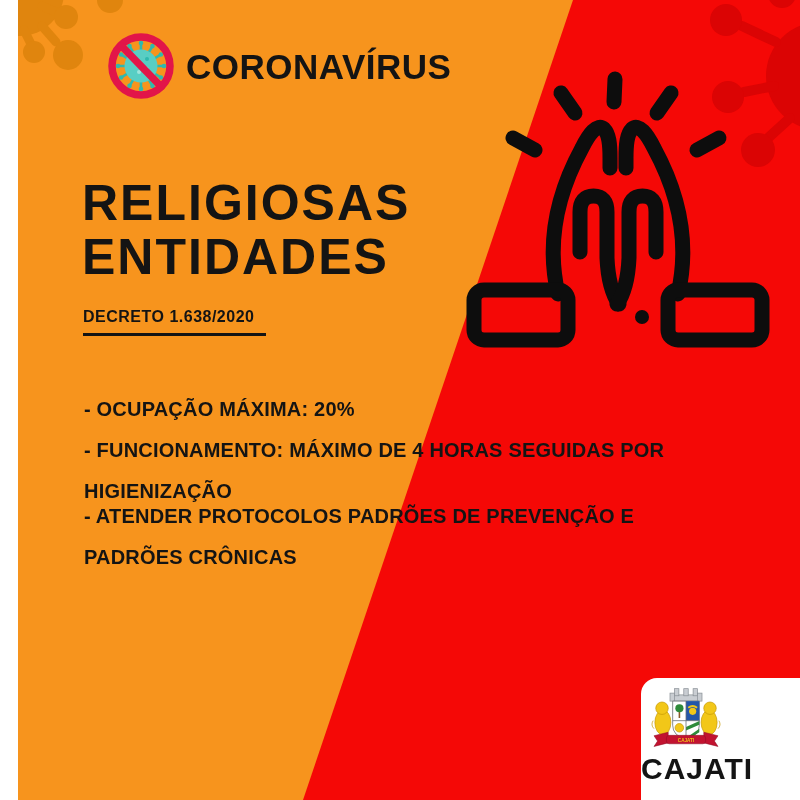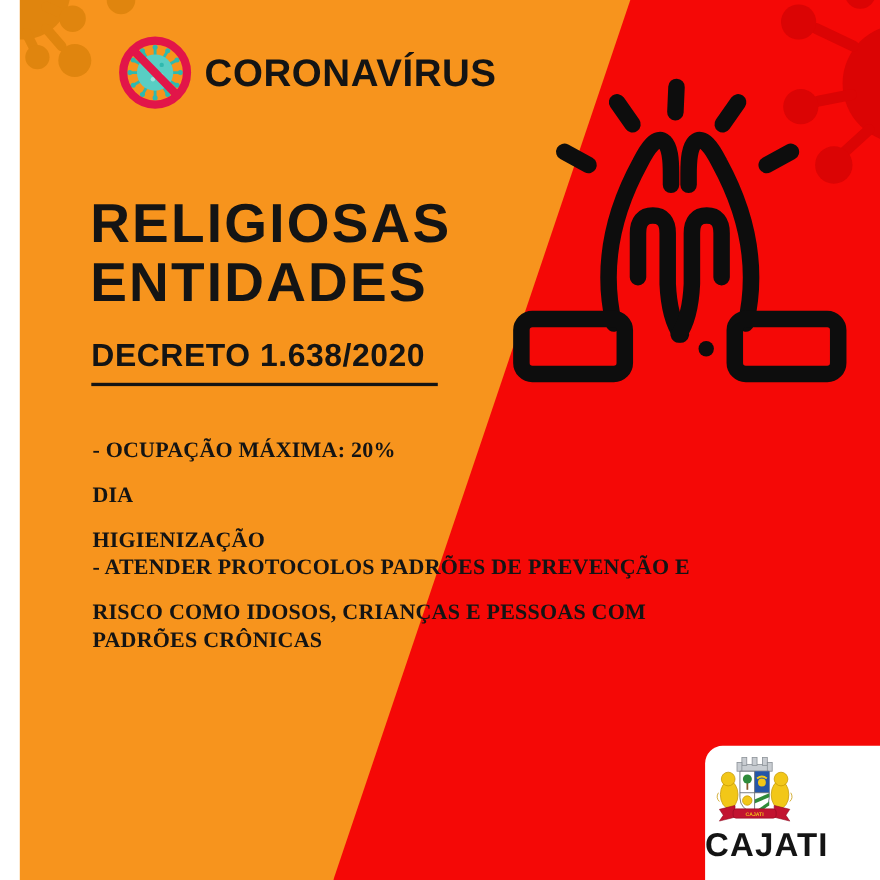--- a/index.html
+++ b/index.html
@@ -21,27 +21,27 @@
   .header .brand{
     position:absolute;left:80px;top:16px;
     font-size:35px;font-weight:900;letter-spacing:.5px;white-space:nowrap;
   }
   .title{
     position:absolute;left:64px;top:176px;
     font-size:50px;line-height:54px;font-weight:900;letter-spacing:2px;
   }
   .decree{
     position:absolute;left:65px;top:308px;
-    font-size:29px;font-weight:900;letter-spacing:.5px;
+    font-size:16px;font-weight:900;letter-spacing:.5px;
     border-bottom:3px solid var(--black,#141414);
     padding:0 12px 7px 0;display:inline-block;white-space:nowrap;
   }
   .rules{position:absolute;left:66px;top:397px;font-size:20px;font-weight:900;}
   .rule{margin-bottom:16px;}
-  .rule-line{line-height:25px;white-space:nowrap;letter-spacing:.2px;font-family:Liberation Serif, serif;}
+  .rule-line{line-height:25px;white-space:nowrap;letter-spacing:.2px;}
   .hands{position:absolute;left:440px;top:70px;}
   .card{
     position:absolute;right:5px;bottom:0;width:172px;height:122px;
     background:var(--card-white,#fff);border-radius:16px 8px 0 0;
     display:flex;flex-direction:column;align-items:flex-start;
   }
   .card .emblem{margin-top:8px;}
   .card .city{font-size:30px;font-weight:900;letter-spacing:1px;margin-top:2px;}
 </style>
 </head>
@@ -123,28 +123,27 @@
     <div>ENTIDADES</div>
   </div>
 
   <div class="decree">DECRETO 1.638/2020</div>
 
   <div class="rules">
     <div class="rule">
       <div class="rule-line">- OCUPAÇÃO MÁXIMA: 20%</div>
     </div>
     <div class="rule">
-      <div class="rule-line">DIA</div>
+      <div class="rule-line">- FUNCIONAMENTO: MÁXIMO DE 4 HORAS SEGUIDAS POR</div>
     </div>
     <div class="rule">
       <div class="rule-line">HIGIENIZAÇÃO</div>
       <div class="rule-line">- ATENDER PROTOCOLOS PADRÕES DE PREVENÇÃO E</div>
     </div>
     <div class="rule">
-      <div class="rule-line">RISCO COMO IDOSOS,  CRIANÇAS E PESSOAS COM</div>
       <div class="rule-line">PADRÕES CRÔNICAS</div>
     </div>
   </div>
 
   <svg class="hands" width="320" height="290" viewBox="0 0 320 290">
     <g fill="none" stroke="#0D0D0D" stroke-width="15" stroke-linecap="round" stroke-linejoin="round">
       <path d="M157 9 L156 32"></path>
       <path d="M103 23 L117 43"></path>
       <path d="M213 23 L199 43"></path>
       <path d="M55 68 L77 80"></path>

